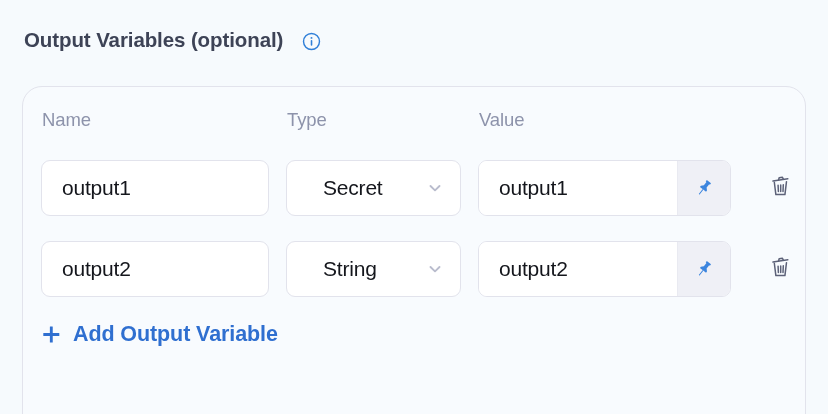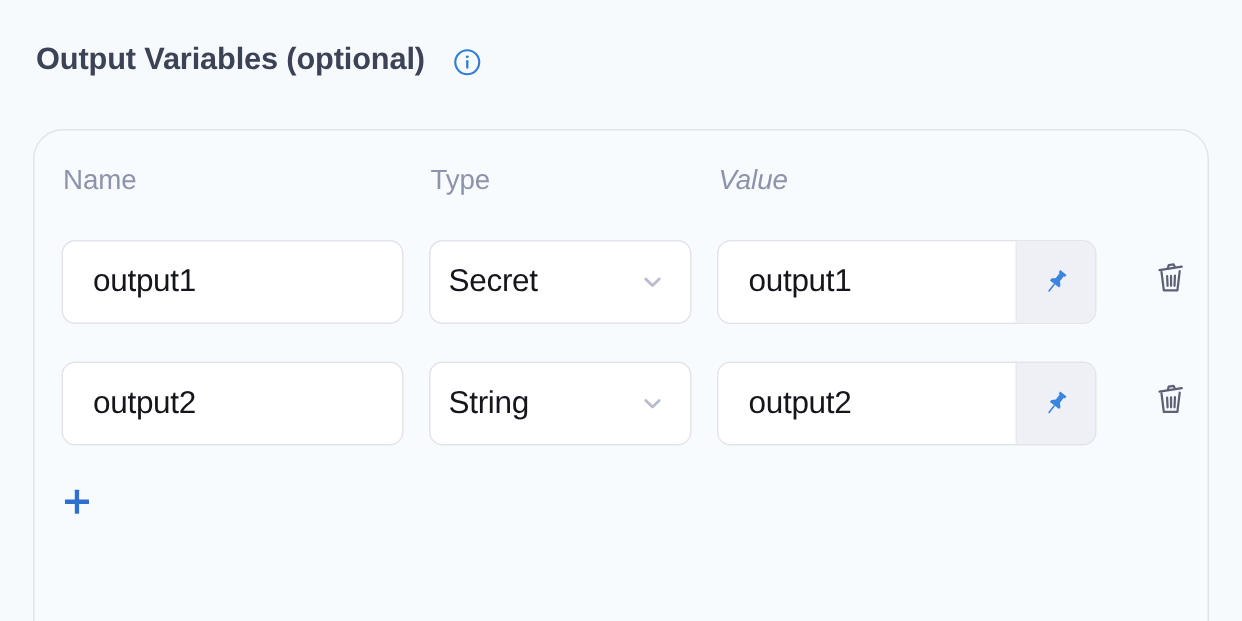--- a/index.html
+++ b/index.html
@@ -73,21 +73,21 @@
   .col-header {
     position: absolute;
     font-size: 18.5px;
     color: #8d93ab;
     font-weight: 400;
     letter-spacing: -0.1px;
     white-space: nowrap;
   }
   .col-name  { left: 19px;  }
   .col-type  { left: 264px; }
-  .col-value { left: 456px; font-style: italic; }
+  .col-value { left: 456px; }
 
   
   .row {
     position: absolute;
     left: 0;
     width: 100%;
     height: 56px;
   }
   .row-1 { top: 73px; }
   .row-2 { top: 154px; text-align: center; }
@@ -109,21 +109,21 @@
 
   .field-name {
     left: 18px;
     width: 228px;
     padding-left: 20px;
   }
 
   .field-type {
     left: 263px;
     width: 175px;
-    padding-left: 12px;
+    padding-left: 36px;
     padding-right: 12px;
     justify-content: space-between;
   }
   .chevron-icon {
     width: 18px;
     height: 18px;
     display: inline-flex;
     align-items: center;
     justify-content: center;
     flex: none;
@@ -306,16 +306,17 @@
       </div>
     </div>
 
     <div class="add-link">
       <span class="plus-icon">
         <svg width="21" height="21" viewBox="0 0 22 22" aria-hidden="true">
           <rect x="9.3" y="2.6" width="3.0" height="16.8" rx="0.3" fill="#2f6fd0"></rect>
           <rect x="2.4" y="9.5" width="16.8" height="3.0" rx="0.3" fill="#2f6fd0"></rect>
         </svg>
       </span>
+      <span class="add-link-label">Add Output Variable</span>
     </div>
 
   </div>
 </div>
 
 </body></html>

